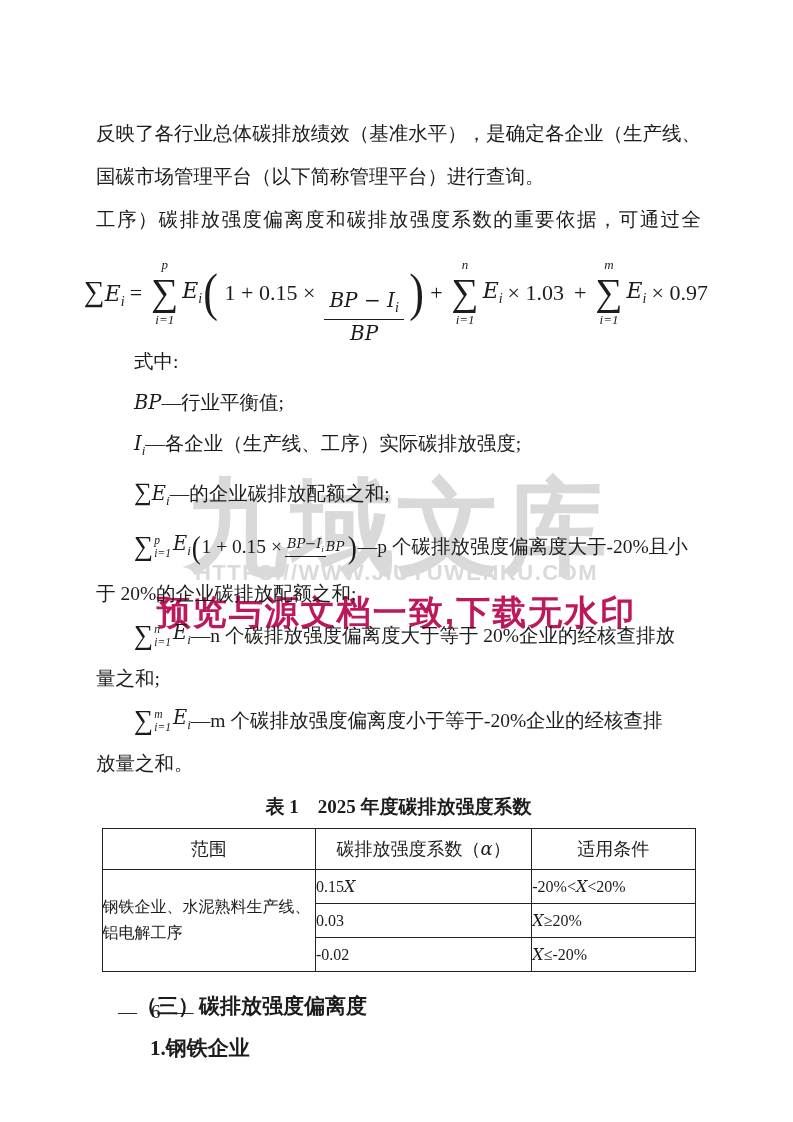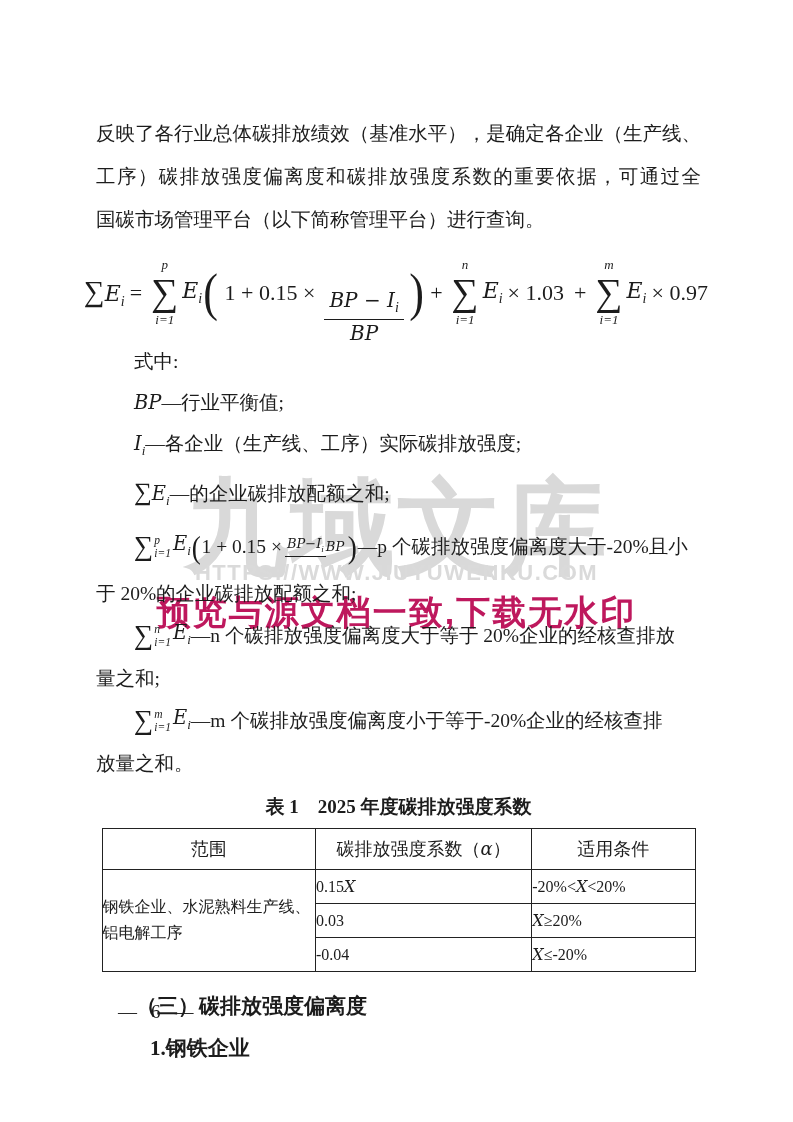--- a/index.html
+++ b/index.html
@@ -88,22 +88,22 @@
   <div class="wm">
     <div class="wm-title">九域文库</div>
     <div class="wm-url">HTTPS://WWW.JIUYUWENKU.COM</div>
     <div class="wm-slogan">预览与源文档一致,下载无水印</div>
   </div>
 
   <div class="content">
 
     <div>
       <div class="para-line jl">反映了各行业总体碳排放绩效（基准水平），是确定各企业（生产线、</div>
+      <div class="para-line">国碳市场管理平台（以下简称管理平台）进行查询。</div>
       <div class="para-line jl">工序）碳排放强度偏离度和碳排放强度系数的重要依据，可通过全</div>
-      <div class="para-line">国碳市场管理平台（以下简称管理平台）进行查询。</div>
     </div>
 
     <div class="formula-row">
       <span class="vs"><span class="sig-inline">∑</span><span class="mi">E</span><sub class="msub">i</sub></span>
       <span class="op">=</span>
       <span class="bigsum">
         <span class="lim">p</span>
         <span class="sig">∑</span>
         <span class="lim">i=1</span>
       </span>
@@ -203,21 +203,21 @@
           <div>铝电解工序</div>
         </td>
         <td class="coef-cell"><span>0.15</span><span class="mi">X</span></td>
         <td class="cond-cell"><span>-20%&lt;</span><span class="mi">X</span><span>&lt;20%</span></td>
       </tr>
       <tr>
         <td class="coef-cell"><span>0.03</span><span class="mi"></span></td>
         <td class="cond-cell"><span></span><span class="mi">X</span><span>≥20%</span></td>
       </tr>
       <tr>
-        <td class="coef-cell"><span>-0.04</span><span class="mi"></span></td>
+        <td class="coef-cell"><span>-0.02</span><span class="mi"></span></td>
         <td class="cond-cell"><span></span><span class="mi">X</span><span>≤-20%</span></td>
       </tr>
     </tbody>
       </table>
 
     <div class="h-section">（三）碳排放强度偏离度</div>
     <div class="h-sub">1.钢铁企业</div>
   </div>
 
   <div class="pageno">

